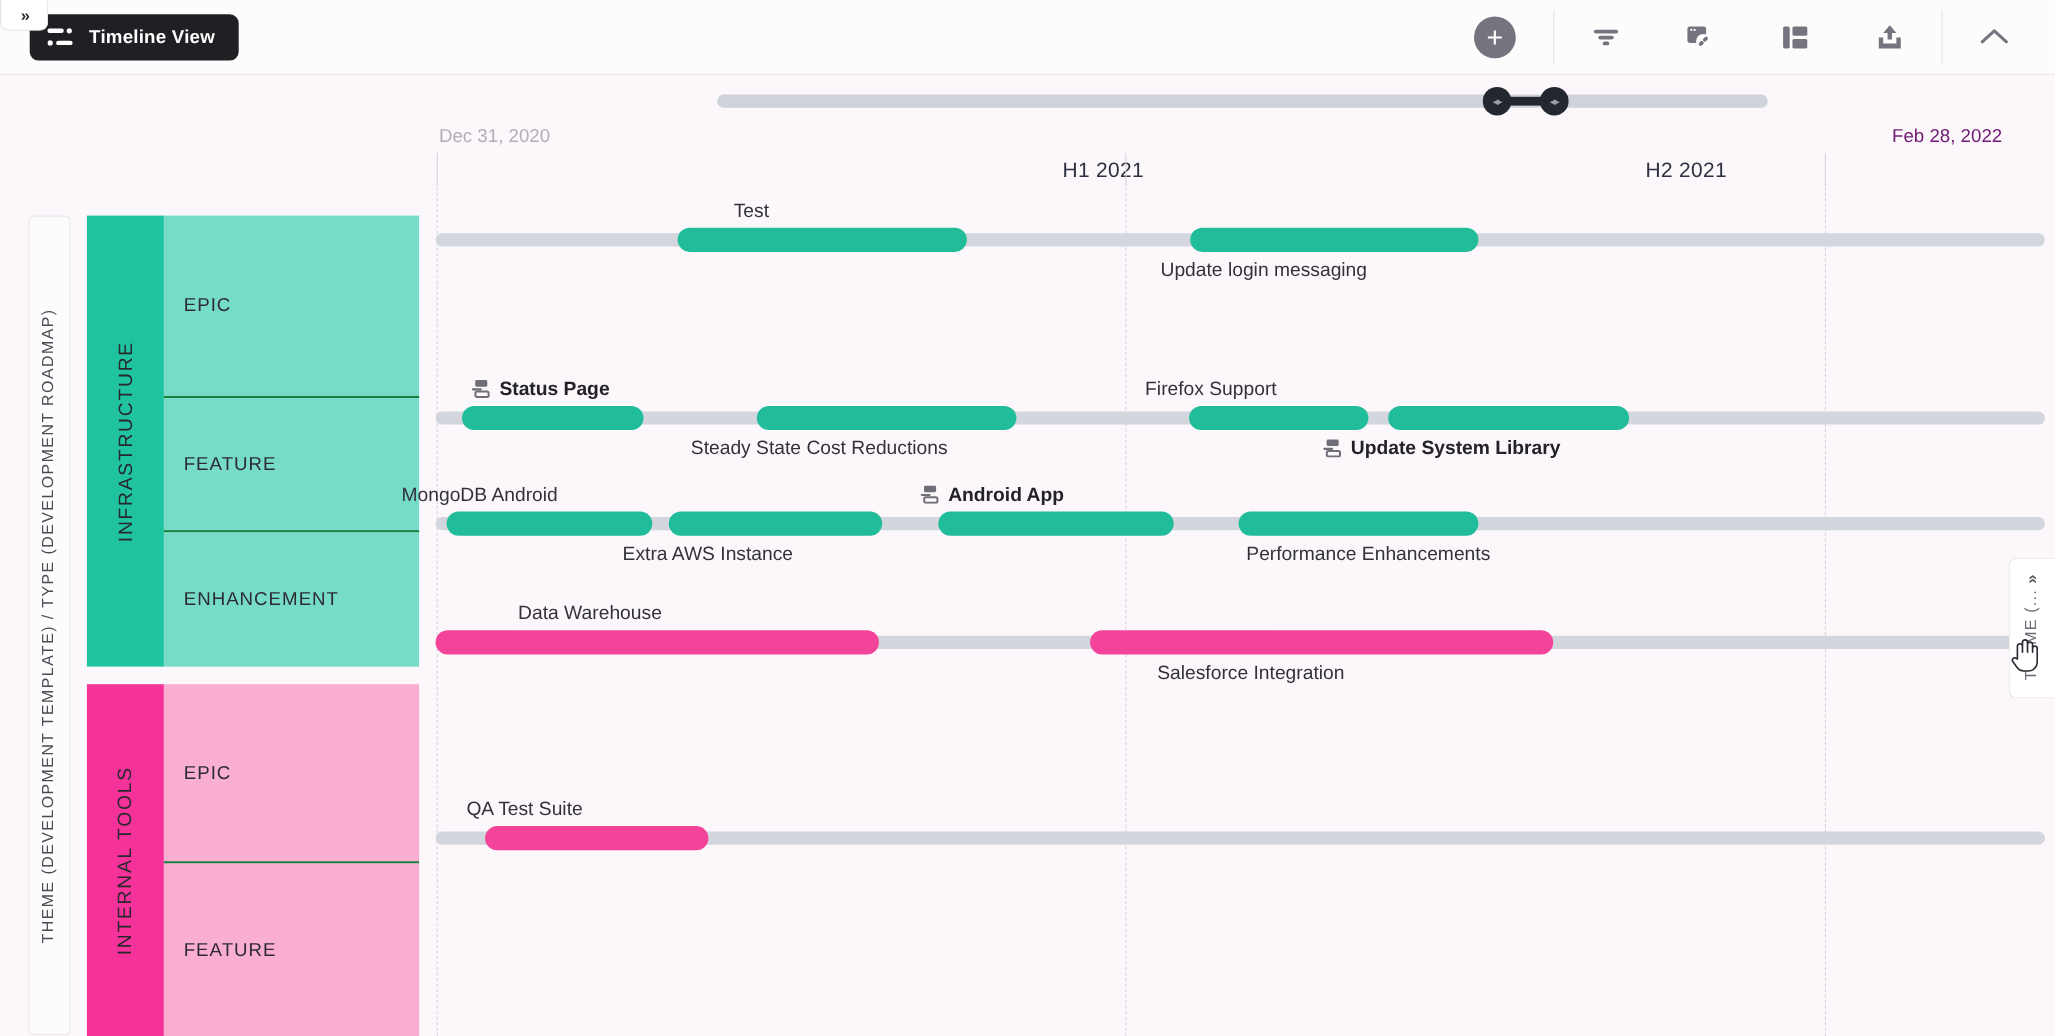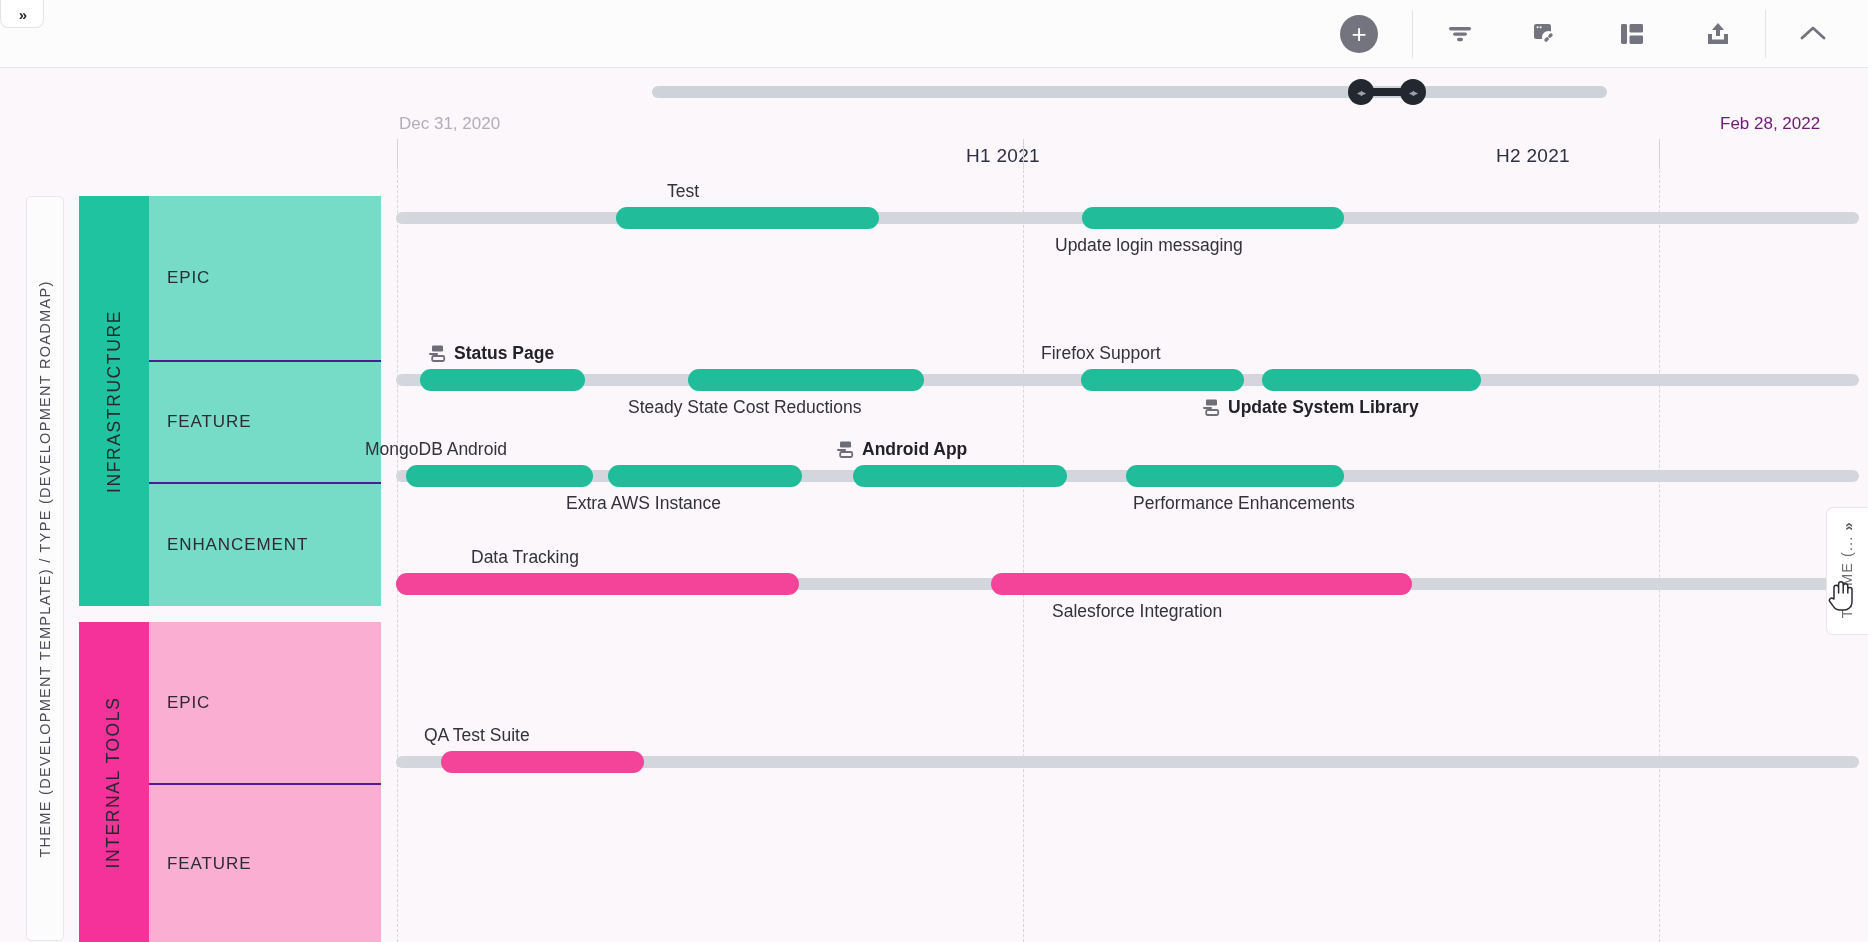--- a/index.html
+++ b/index.html
@@ -141,21 +141,21 @@
     font-size: 17.5px;
     letter-spacing: 1.6px;
     color: #28272e;
   }
   .group-rows { flex: 1; display: flex; flex-direction: column; }
   .group-row {
     display: flex; align-items: center;
     padding-left: 18px;
     font-size: 17px; letter-spacing: .9px;
     color: #2c2b32;
-    border-bottom: 2px solid #4c1d95;
+    border-bottom: 2px solid #15803d;
   }
   .group-row:last-child { border-bottom: none; }
 
   
   .tl-area { position: absolute; left: 396px; top: 165px; width: 1472px; height: 777px; }
   .lane { position: absolute; left: 0; width: 1472px; }
   .lane-track {
     position: absolute; left: 0;
     width: 1463px; height: 12px;
     background: #d3d6dd; border-radius: 6px;
@@ -200,20 +200,31 @@
 </style>
 </head>
 <body>
 
 <div class="topbar">
 
   <div class="expand-tab">
     <span>»</span>
   </div>
 
+  <div class="view-chip">
+    <span class="swim-icon">
+      <svg viewBox="0 0 24 18" width="24" height="18">
+        <rect x="0" y="1" width="15" height="4" rx="2" fill="#ffffff"></rect>
+        <circle cx="20" cy="3" r="2.4" fill="#ffffff"></circle>
+        <circle cx="2.6" cy="14" r="2.4" fill="#ffffff"></circle>
+        <rect x="8" y="12" width="15" height="4" rx="2" fill="#ffffff"></rect>
+      </svg>
+    </span>
+    <span class="view-chip-label">Timeline View</span>
+  </div>
 
   <div class="topbar-right">
 
     <div class="add-btn">
       <span>+</span>
     </div>
 
     <div class="tb-sep"></div>
 
     <div class="tb-btn">
@@ -372,21 +383,21 @@
             <rect x="4" y="0.5" width="11" height="6" rx="1.3" fill="#6f6e78"></rect>
             <rect x="1" y="8" width="9" height="2" rx="1" fill="#6f6e78"></rect>
             <rect x="4.2" y="11" width="12" height="5" rx="1.4" fill="none" stroke="#6f6e78" stroke-width="1.8"></rect>
           </svg></span><span>Android App</span></div>
       <div class="bar teal" style="left: 730px; width: 218px; top: 14px;"></div>
       <div class="bar-label" style="left: 737px; top: 42px;"><span>Performance Enhancements</span></div>
     </div>
     <div class="lane" style="top: 394px; height: 60px;">
       <div class="lane-track" style="top: 19px;"></div>
       <div class="bar pink" style="left: 0px; width: 403px; top: 14px;"></div>
-      <div class="bar-label" style="left: 75px; top: -12px;"><span>Data Tracking</span></div>
+      <div class="bar-label" style="left: 75px; top: -12px;"><span>Data Warehouse</span></div>
       <div class="bar pink" style="left: 595px; width: 421px; top: 14px;"></div>
       <div class="bar-label" style="left: 656px; top: 42px;"><span>Salesforce Integration</span></div>
     </div>
     <div class="lane" style="top: 572px; height: 60px;">
       <div class="lane-track" style="top: 19px;"></div>
       <div class="bar pink" style="left: 45px; width: 203px; top: 14px;"></div>
       <div class="bar-label" style="left: 28px; top: -12px;"><span>QA Test Suite</span></div>
     </div>
   </div>
 

